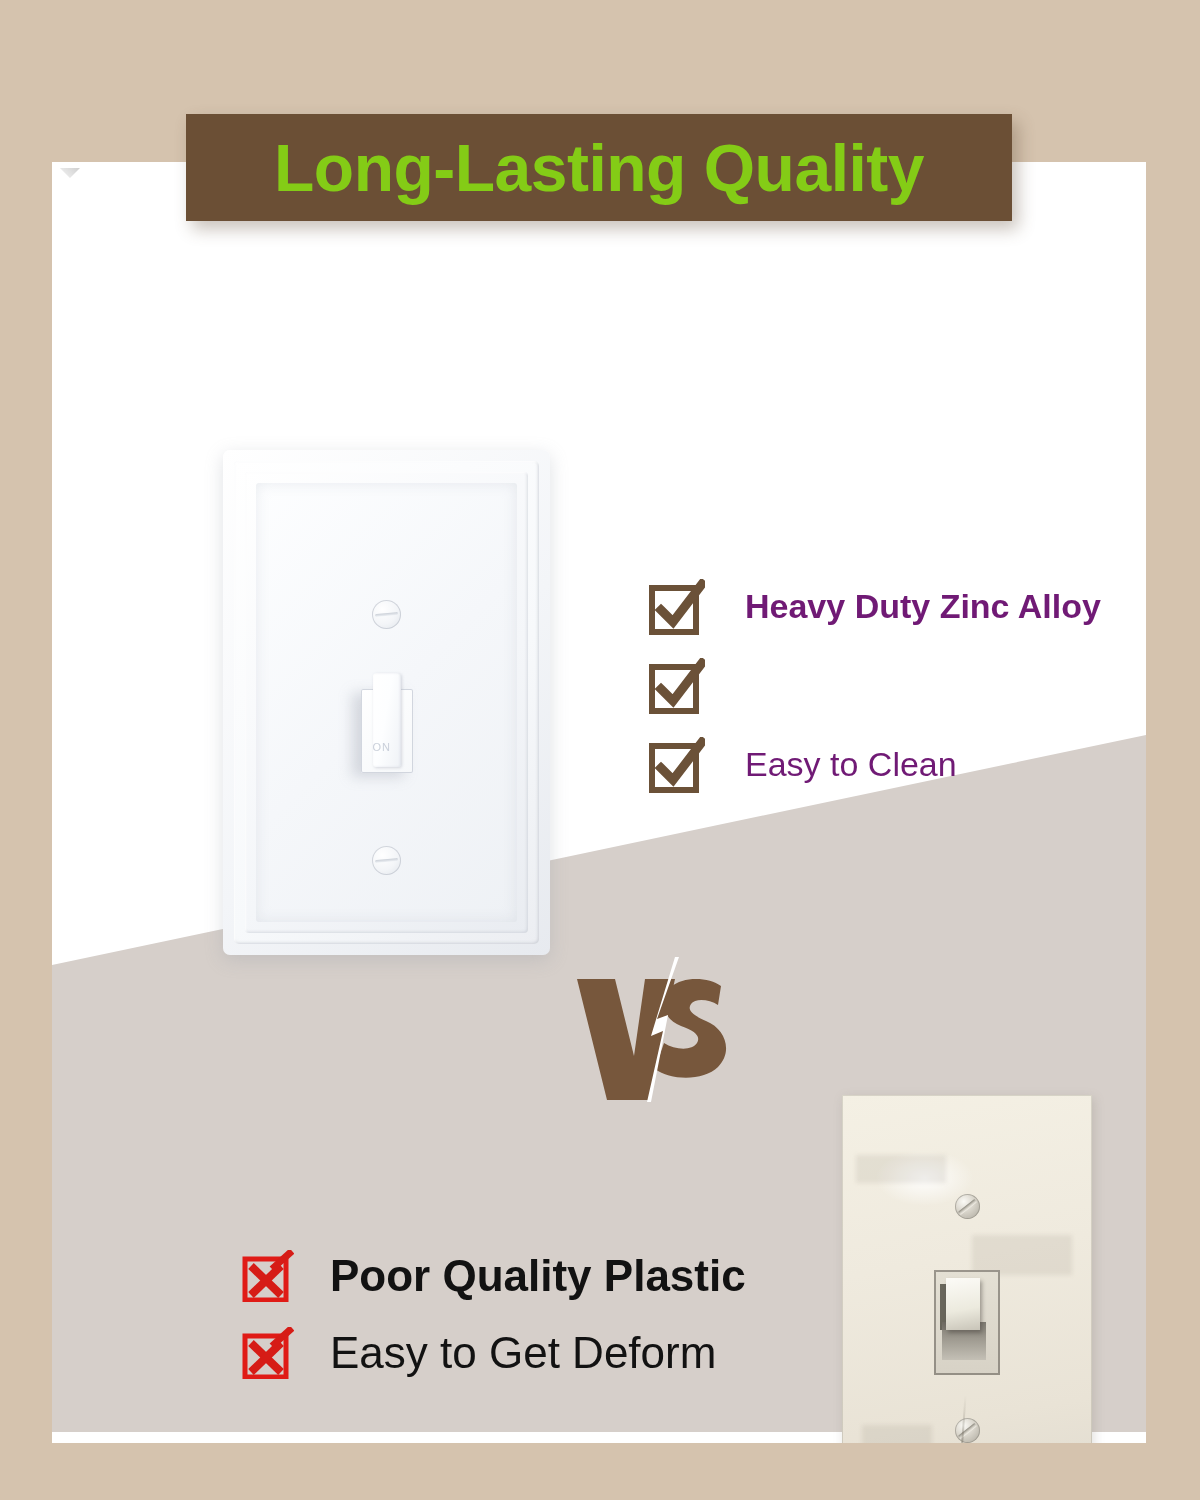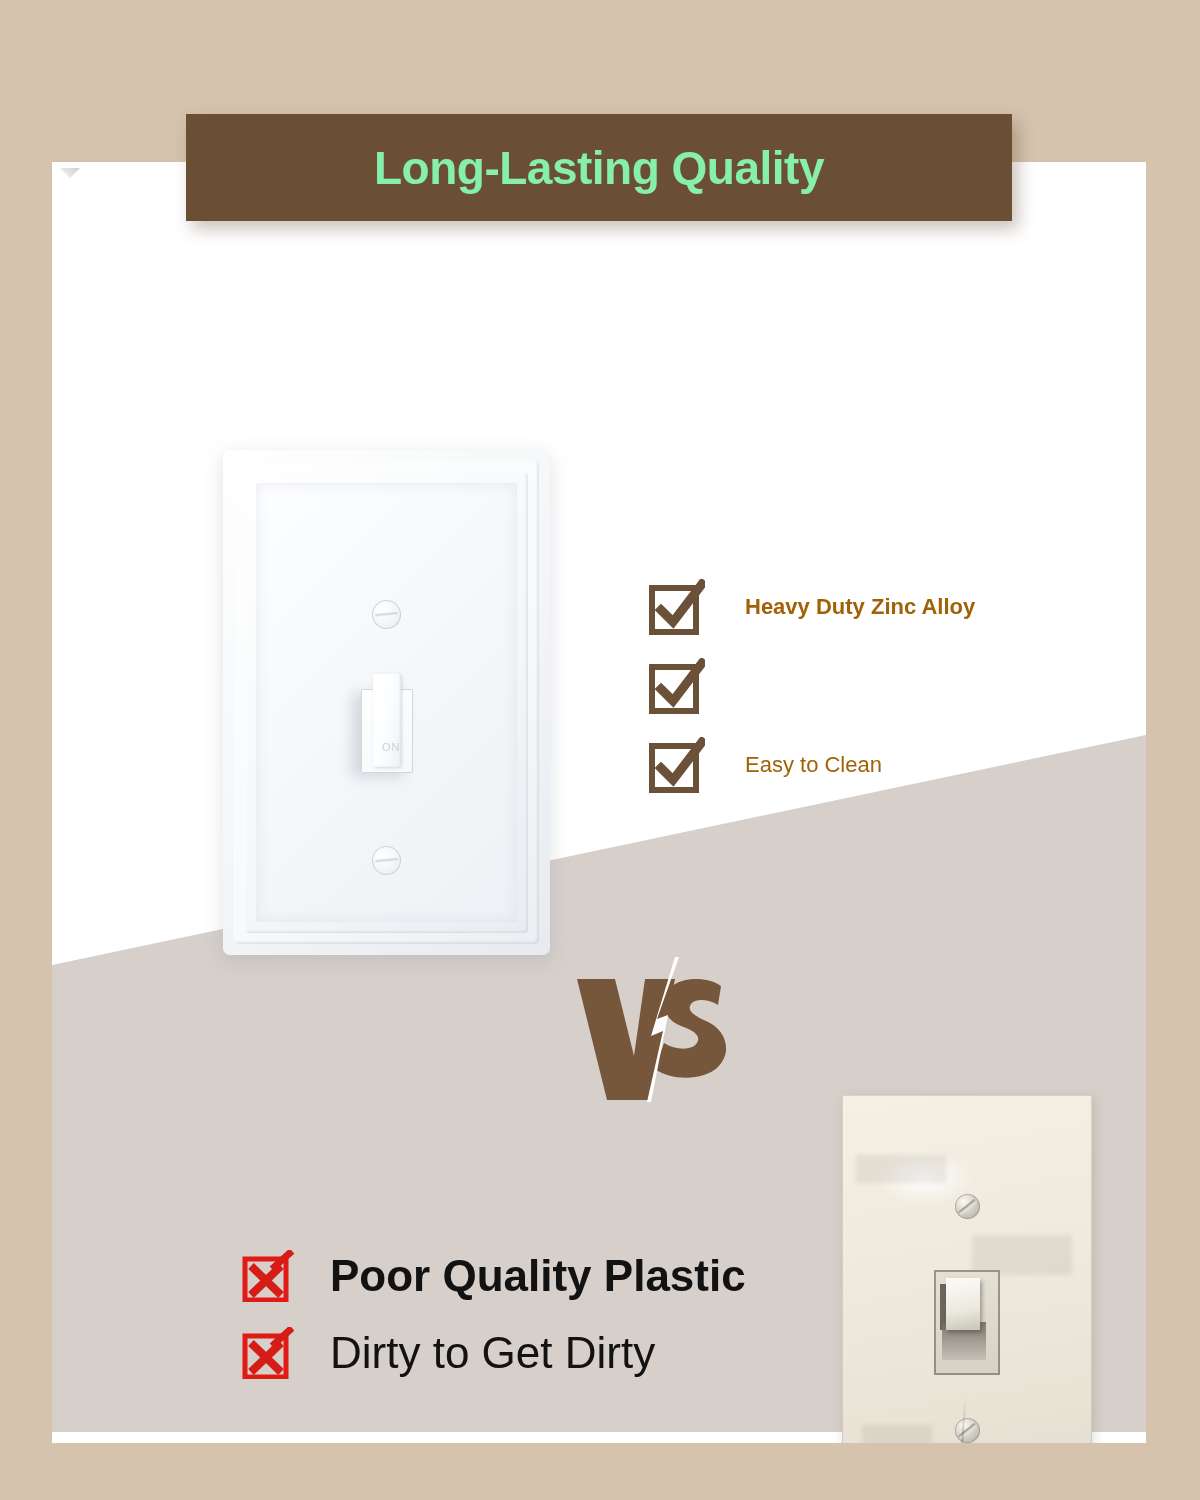--- a/index.html
+++ b/index.html
@@ -55,22 +55,22 @@
     width: 826px;
     height: 107px;
     background: #6b4f35;
     box-shadow: 6px 8px 16px rgba(90, 70, 50, 0.33);
     display: flex;
     align-items: center;
     justify-content: center;
     z-index: 40;
   }
   #banner-title {
-    color: #86efac;
-    font-size: 46px;
+    color: #84cc16;
+    font-size: 66px;
     font-weight: bold;
     letter-spacing: -0.5px;
     line-height: 1;
     white-space: nowrap;
   }
 
   
   #good-list {
     position: absolute;
     left: 597px;
@@ -83,22 +83,22 @@
     height: 79px;
   }
   .check-icon {
     width: 56px;
     height: 56px;
     flex: 0 0 56px;
     position: relative;
     margin-right: 40px;
   }
   .good-label {
-    font-size: 22px;
-    color: #a16207;
+    font-size: 34px;
+    color: #701a75;
     white-space: nowrap;
   }
   .good-label.bold { font-weight: bold; }
 
   
   #bad-list {
     position: absolute;
     left: 190px;
     top: 1075px;
     z-index: 20;
@@ -211,23 +211,23 @@
     position: absolute;
     left: 12px; top: 0;
     width: 28px; height: 94px;
     border-radius: 3px;
     background: linear-gradient(100deg, #ffffff 0%, #fdfeff 45%, #eff2f6 100%);
     box-shadow: 1px 1px 3px rgba(168,174,186,0.45),
                 inset -1px 0 2px rgba(205,210,220,0.5);
   }
   #toggle-on-text {
     position: absolute;
-    left: 0; right: 0;
+    left: 0; right: 8px;
     bottom: 14px;
-    text-align: right;
+    text-align: left;
     font-size: 11px;
     letter-spacing: 1px;
     color: rgba(196,203,214,0.9);
   }
 
   
   #old-plate {
     position: absolute;
     left: 790px;
     top: 933px;
@@ -423,21 +423,21 @@
 
     <div class="bad-row">
       <span class="x-icon">
         <svg width="52" height="52" viewBox="0 0 52 52">
           <rect x="3" y="9" width="41" height="41" fill="none" stroke="#e01b16" stroke-width="5"></rect>
           <path d="M9 16 L39 45" stroke="#d61c16" stroke-width="8" stroke-linecap="butt"></path>
           <path d="M39 16 L9 45" stroke="#d61c16" stroke-width="8" stroke-linecap="butt"></path>
           <path d="M30 19 L50 1" stroke="#d61c16" stroke-width="7" stroke-linecap="butt"></path>
         </svg>
       </span>
-      <span class="bad-label">Dirty to Get Dirty</span>
+      <span class="bad-label">Easy to Get Deform</span>
     </div>
 
   </div>
 
 </div>
 
 <div id="banner">
   <span id="banner-title">Long-Lasting Quality</span>
 </div>
 

